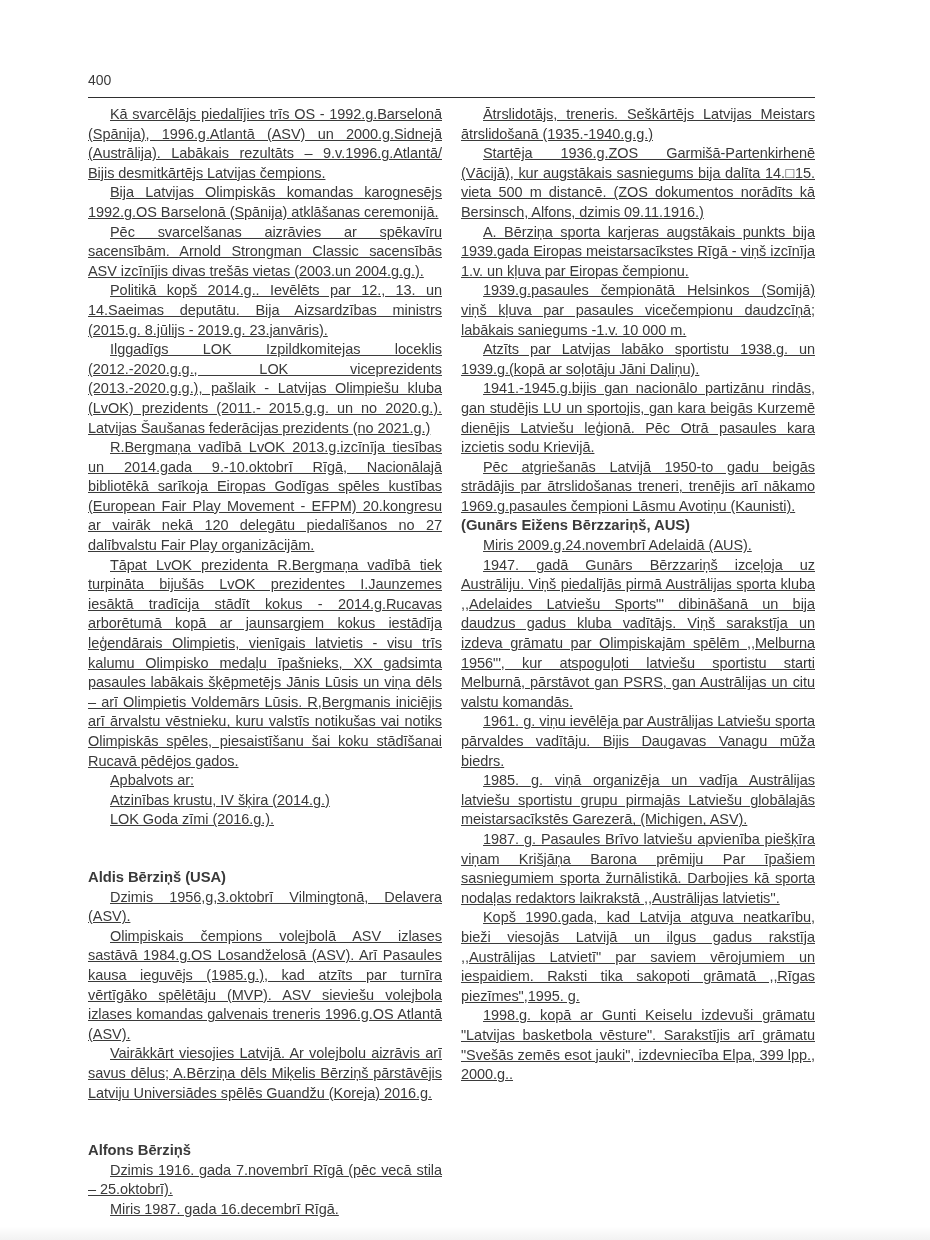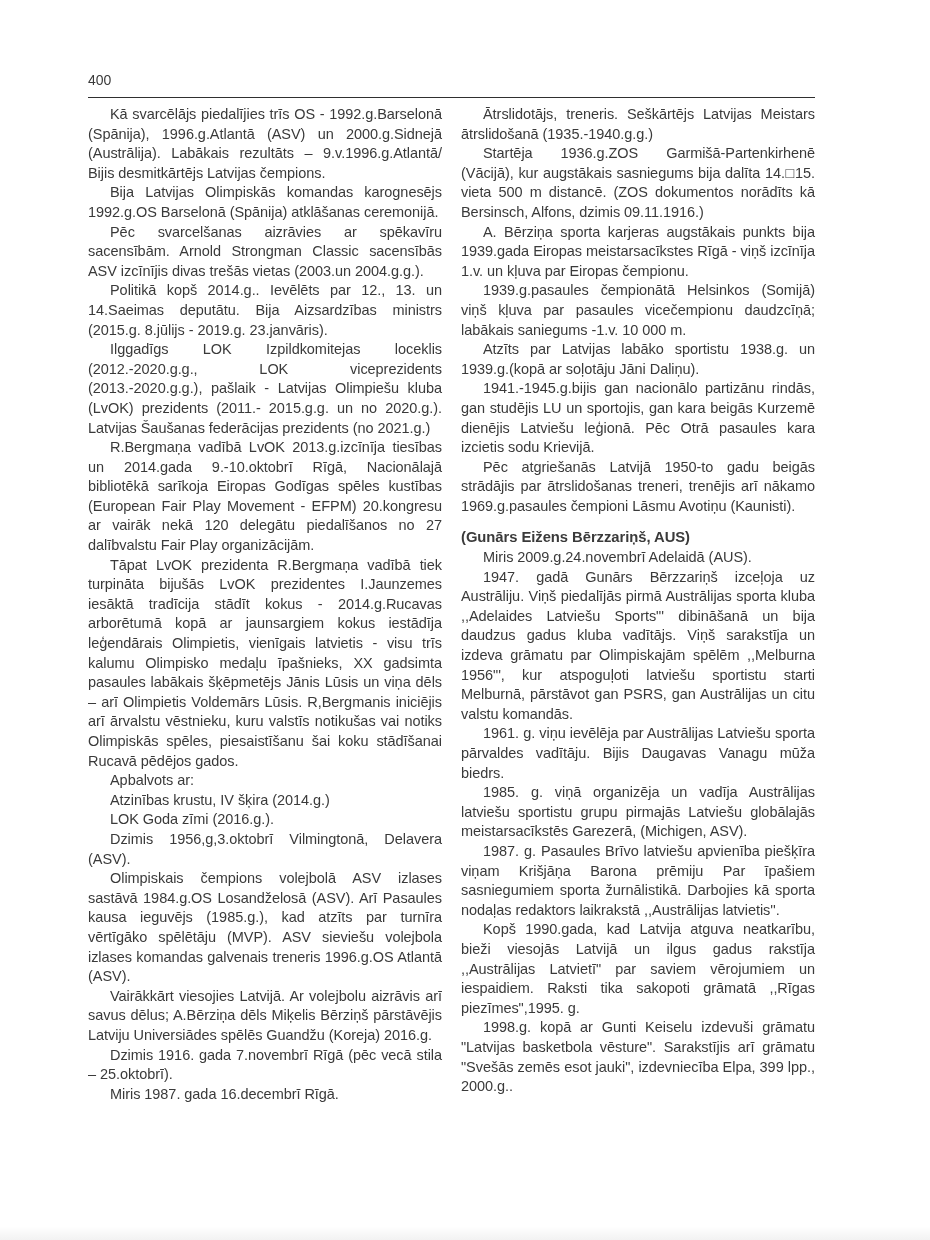--- a/index.html
+++ b/index.html
@@ -47,30 +47,31 @@
   .col p, .col h3 {
     margin: 0;
     font-size: 14.5px;
     line-height: 19.6px;
     letter-spacing: -0.05px;
   }
   .col p.p {
     text-align: justify;
     text-indent: 22px;
     hyphens: auto;
+    text-decoration: underline;
     -webkit-hyphens: auto;
   }
   .col h3.h {
     font-weight: bold;
     margin-top: 38px;
     font-size: 14.8px;
   }
   .col h3.h2 {
     font-weight: bold;
-    margin-top: 12px;
+    margin-top: 0;
     font-size: 14.8px;
   }
 </style>
 </head>
 <body>
 
 <div class="page">
   <div class="content">
     <div class="page-number">400</div>
     <hr class="header-rule">
@@ -79,23 +80,25 @@
           <p class="p">Kā svarcēlājs piedalījies trīs OS - 1992.g.Barselonā (Spānija), 1996.g.Atlantā (ASV) un 2000.g.Sidnejā (Austrālija). Labākais rezultāts – 9.v.1996.g.Atlantā/ Bijis desmitkārtējs Latvijas čempions.</p>
           <p class="p">Bija Latvijas Olimpiskās komandas karognesējs 1992.g.OS Barselonā (Spānija) atklāšanas ceremonijā.</p>
           <p class="p">Pēc svarcelšanas aizrāvies ar spēkavīru sacensībām. Arnold Strongman Classic sacensībās ASV izcīnījis divas trešās vietas (2003.un 2004.g.g.).</p>
           <p class="p">Politikā kopš 2014.g.. Ievēlēts par 12., 13. un 14.Saeimas deputātu. Bija Aizsardzības ministrs (2015.g. 8.jūlijs - 2019.g. 23.janvāris).</p>
           <p class="p">Ilggadīgs LOK Izpildkomitejas loceklis (2012.-2020.g.g., LOK viceprezidents (2013.-2020.g.g.), pašlaik - Latvijas Olimpiešu kluba (LvOK) prezidents (2011.- 2015.g.g. un no 2020.g.). Latvijas Šaušanas federācijas prezidents (no 2021.g.)</p>
           <p class="p">R.Bergmaņa vadībā LvOK 2013.g.izcīnīja tiesības un 2014.gada 9.-10.oktobrī Rīgā, Nacionālajā bibliotēkā sarīkoja Eiropas Godīgas spēles kustības (European Fair Play Movement - EFPM) 20.kongresu ar vairāk nekā 120 delegātu piedalīšanos no 27 dalībvalstu Fair Play organizācijām.</p>
           <p class="p">Tāpat LvOK prezidenta R.Bergmaņa vadībā tiek turpināta bijušās LvOK prezidentes I.Jaunzemes iesāktā tradīcija stādīt kokus - 2014.g.Rucavas arborētumā kopā ar jaunsargiem kokus iestādīja leģendārais Olimpietis, vienīgais latvietis - visu trīs kalumu Olimpisko medaļu īpašnieks, XX gadsimta pasaules labākais šķēpmetējs Jānis Lūsis un viņa dēls – arī Olimpietis Voldemārs Lūsis. R,Bergmanis iniciējis arī ārvalstu vēstnieku, kuru valstīs notikušas vai notiks Olimpiskās spēles, piesaistīšanu šai koku stādīšanai Rucavā pēdējos gados.</p>
           <p class="p">Apbalvots ar:</p>
           <p class="p">Atzinības krustu, IV šķira (2014.g.)</p>
           <p class="p">LOK Goda zīmi (2016.g.).</p>
+          <h3 class="h">Aldis Bērziņš (USA)</h3>
           <p class="p">Dzimis 1956,g,3.oktobrī Vilmingtonā, Delavera (ASV).</p>
           <p class="p">Olimpiskais čempions volejbolā ASV izlases sastāvā 1984.g.OS Losandželosā (ASV). Arī Pasaules kausa ieguvējs (1985.g.), kad atzīts par turnīra vērtīgāko spēlētāju (MVP). ASV sieviešu volejbola izlases komandas galvenais treneris 1996.g.OS Atlantā (ASV).</p>
           <p class="p">Vairākkārt viesojies Latvijā. Ar volejbolu aizrāvis arī savus dēlus; A.Bērziņa dēls Miķelis Bērziņš pārstāvējis Latviju Universiādes spēlēs Guandžu (Koreja) 2016.g.</p>
+          <h3 class="h">Alfons Bērziņš</h3>
           <p class="p">Dzimis 1916. gada 7.novembrī Rīgā (pēc vecā stila – 25.oktobrī).</p>
           <p class="p">Miris 1987. gada 16.decembrī Rīgā.</p>
         </section>
       <section class="col">
           <p class="p">Ātrslidotājs, treneris. Seškārtējs Latvijas Meistars ātrslidošanā (1935.-1940.g.g.)</p>
           <p class="p">Startēja 1936.g.ZOS Garmišā-Partenkirhenē (Vācijā), kur augstākais sasniegums bija dalīta 14.□15. vieta 500 m distancē. (ZOS dokumentos norādīts kā Bersinsch, Alfons, dzimis 09.11.1916.)</p>
           <p class="p">A. Bērziņa sporta karjeras augstākais punkts bija 1939.gada Eiropas meistarsacīkstes Rīgā - viņš izcīnīja 1.v. un kļuva par Eiropas čempionu.</p>
           <p class="p">1939.g.pasaules čempionātā Helsinkos (Somijā) viņš kļuva par pasaules vicečempionu daudzcīņā; labākais saniegums -1.v. 10 000 m.</p>
           <p class="p">Atzīts par Latvijas labāko sportistu 1938.g. un 1939.g.(kopā ar soļotāju Jāni Daliņu).</p>
           <p class="p">1941.-1945.g.bijis gan nacionālo partizānu rindās, gan studējis LU un sportojis, gan kara beigās Kurzemē dienējis Latviešu leģionā. Pēc Otrā pasaules kara izcietis sodu Krievijā.</p>

